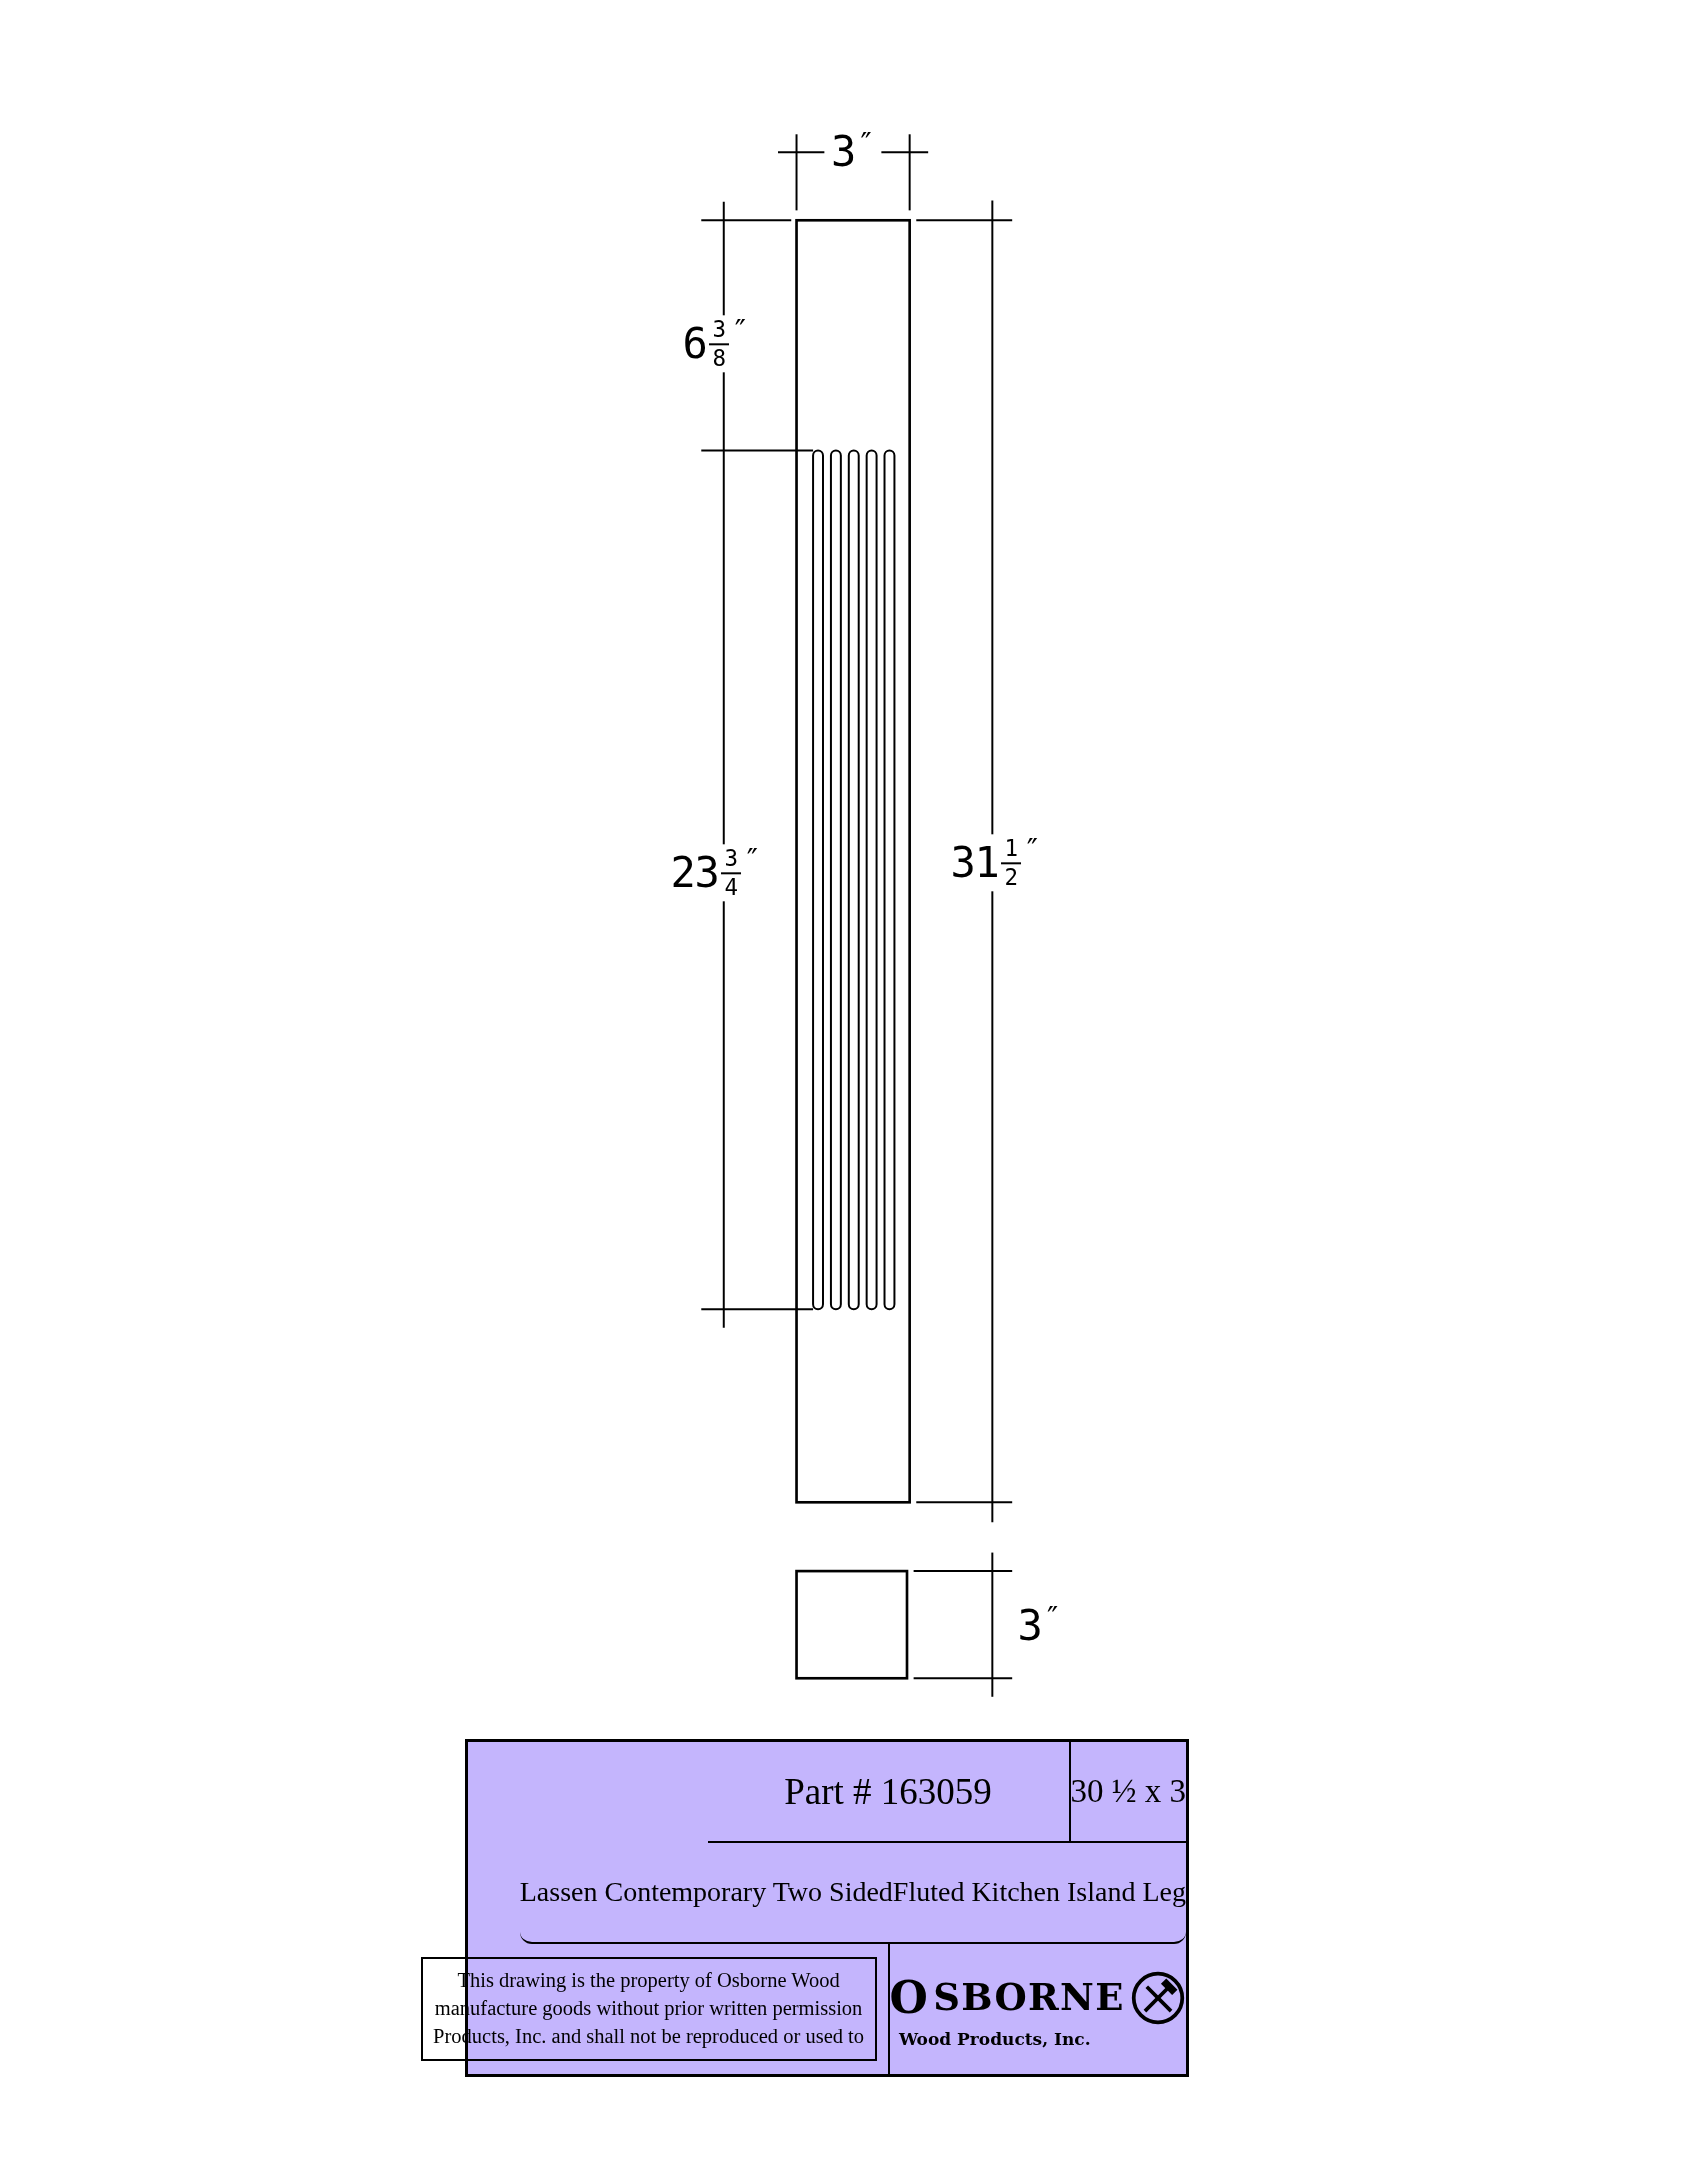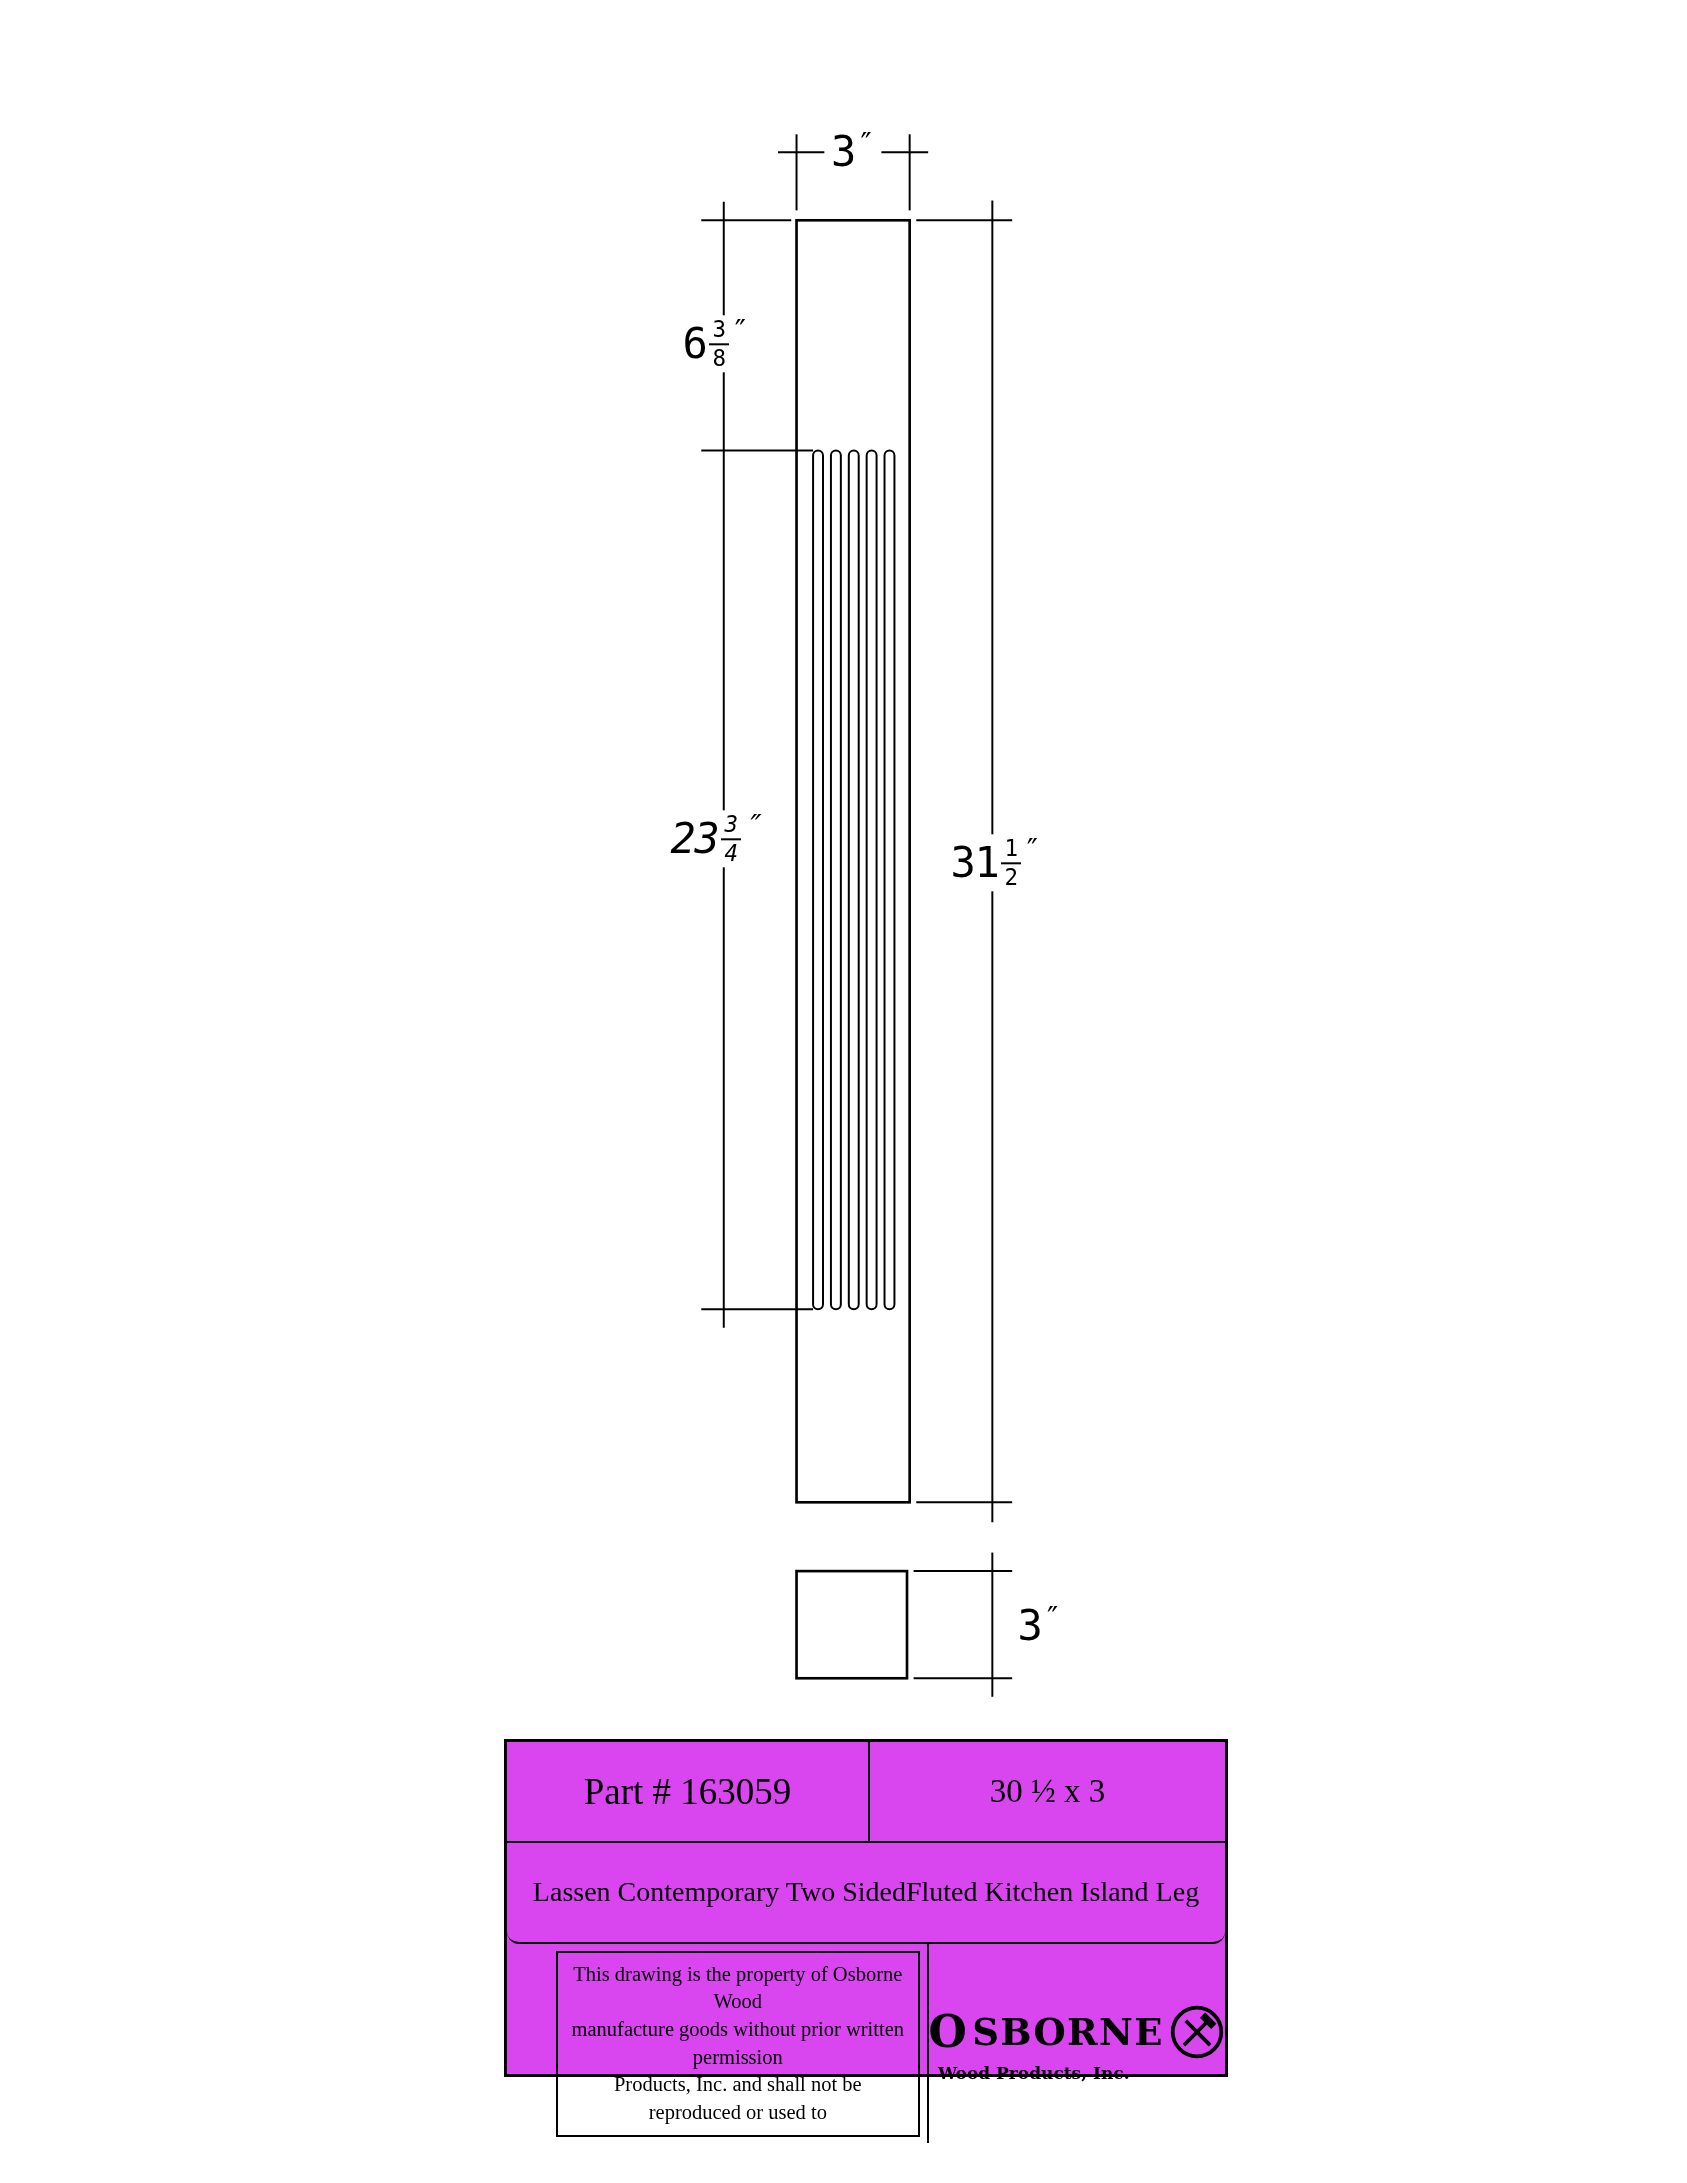--- a/index.html
+++ b/index.html
@@ -21,23 +21,23 @@
   .dim-label .whole{ font-size:42px; line-height:1; letter-spacing:-1.3px; }
   .frac{ display:inline-flex; flex-direction:column; align-items:center; line-height:1; margin-left:2.6px; }
   .frac .num{ font-size:22.5px; padding:0 3.3px 2.6px; }
   .frac .den{ font-size:22.5px; border-top:2.6px solid #000; padding:2.6px 3.3px 0; }
   .unit{ font-size:30px; line-height:1; align-self:flex-start; margin-top:-1.3px; margin-left:2px; }
   .center{ transform:translate(-50%,-50%); }
   .vcenter{ transform:translateY(-50%); }
 
   
   #title-block{
-    position:absolute; left:504px; top:1739px; width:724px; height:338px;
-    border:3.3px solid #000; box-sizing:border-box; background:#d946ef;
-    display:flex; flex-direction:column;
+    position:absolute; left:465px; top:1739px; width:724px; height:338px;
+    border:3.3px solid #000; box-sizing:border-box; background:#c4b5fd;
+    display:flex; flex-direction:column;align-items:flex-end;
   }
   .tb-row1{ display:flex; height:101px; min-height:101px; border-bottom:2.6px solid #000; box-sizing:border-box; }
   .tb-cell{ display:flex; align-items:center; justify-content:center; box-sizing:border-box; }
   .part-cell{ width:363px; border-right:2.6px solid #000; font-size:37px; }
   .size-cell{ flex:1; font-size:33px; }
   .tb-row2{
     height:101px; min-height:101px; border-bottom:2.6px solid #000; box-sizing:border-box;
     display:flex; align-items:center; justify-content:center;
     font-size:28px; line-height:1.22; text-align:center;border-radius:12px;
   }
@@ -100,21 +100,21 @@
 
   <div class="dim-label center" style="left:716px; top:344px;">
     <span class="whole">6</span>
     <span class="frac">
       <span class="num">3</span>
       <span class="den">8</span>
     </span>
     <span class="unit">″</span>
   </div>
 
-  <div class="dim-label center" style="left:716px; top:839px;font-style:italic;">
+  <div class="dim-label center" style="left:716px; top:873px;">
     <span class="whole">23</span>
     <span class="frac">
       <span class="num">3</span>
       <span class="den">4</span>
     </span>
     <span class="unit">″</span>
   </div>
 
   <div class="dim-label center" style="left:996px; top:863px;">
     <span class="whole">31</span>

